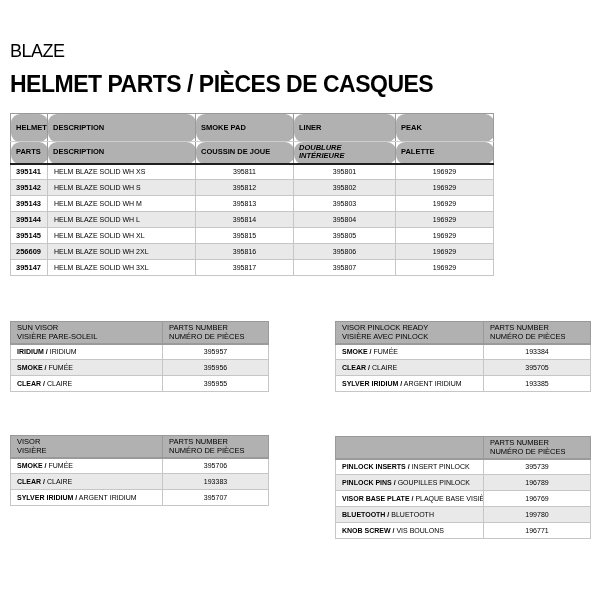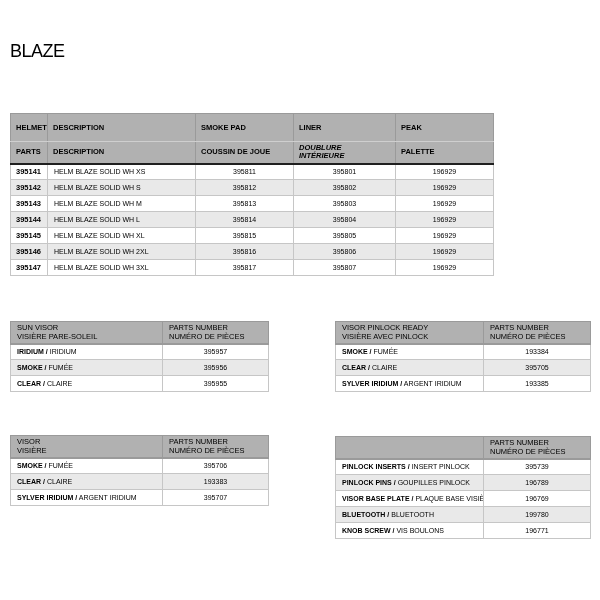--- a/index.html
+++ b/index.html
@@ -19,21 +19,21 @@
   .subtitle{position:absolute;left:10px;top:72px;font-size:23px;font-weight:700;
     letter-spacing:-0.5px;line-height:1.1;}
 
   table{border-collapse:collapse;table-layout:fixed;position:absolute;
     border:1px solid #b5b5b5;}
   th,td{border:1px solid var(--border);overflow:hidden;white-space:nowrap;}
 
   
   .main{left:10px;top:113px;width:483px;font-size:7px;}
   .main thead th{background:var(--header-bg);text-align:left;font-weight:700;
-    font-size:7.5px;padding-left:5px;border-color:#9a9a9a;}
+    font-size:7.5px;padding-left:5px;border-color:#9a9a9a;border-radius:9px;}
   .main thead tr.h1 th{height:28px;border-bottom:1px solid #cfcfcf;}
   .main thead tr.h2 th{height:22px;border-bottom:2px solid var(--strong);white-space:normal;line-height:8.5px;}
   .main thead tr.h2 th .wrapnarrow{display:inline-block;max-width:62px;vertical-align:middle;font-style:italic;}
   .main tbody td{height:16px;text-align:center;}
   .main tbody td.helmet{font-weight:700;text-align:left;padding-left:5px;font-size:7.5px;}
   .main tbody td.desc{text-align:left;padding-left:6px;}
   .main tbody tr:nth-child(even) td{background:var(--row-alt);}
 
   
   .sub{font-size:7px;}
@@ -52,20 +52,21 @@
   .pinlockready{left:335px;top:321px;width:255px;}
   .visor{left:10px;top:435px;width:258px;}
   .accessories{left:335px;top:436px;width:255px;}
 </style>
 </head>
 <body>
 
 <div class="page">
 
   <div class="title">BLAZE</div>
+  <div class="subtitle">HELMET PARTS / PIÈCES DE CASQUES</div>
 
   <table class="main">
     <colgroup>
       <col style="width:37px">
         <col style="width:148px">
         <col style="width:98px">
       <col style="width:102px">
         <col style="width:98px">
     </colgroup>
     <thead>
@@ -114,21 +115,21 @@
         <td>196929</td>
       </tr>
       <tr>
         <td class="helmet">395145</td>
         <td class="desc">HELM BLAZE SOLID WH XL</td>
         <td>395815</td>
         <td>395805</td>
         <td>196929</td>
       </tr>
       <tr>
-        <td class="helmet">395146</td>
+        <td class="helmet">256609</td>
         <td class="desc">HELM BLAZE SOLID WH 2XL</td>
         <td>395816</td>
         <td>395806</td>
         <td>196929</td>
       </tr>
       <tr>
         <td class="helmet">395147</td>
         <td class="desc">HELM BLAZE SOLID WH 3XL</td>
         <td>395817</td>
         <td>395807</td>

